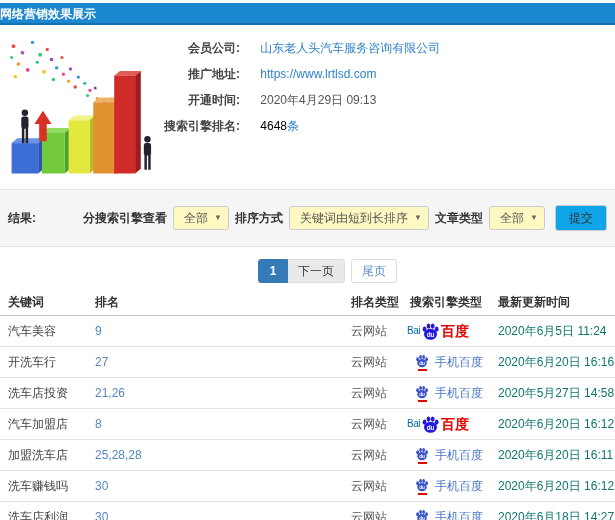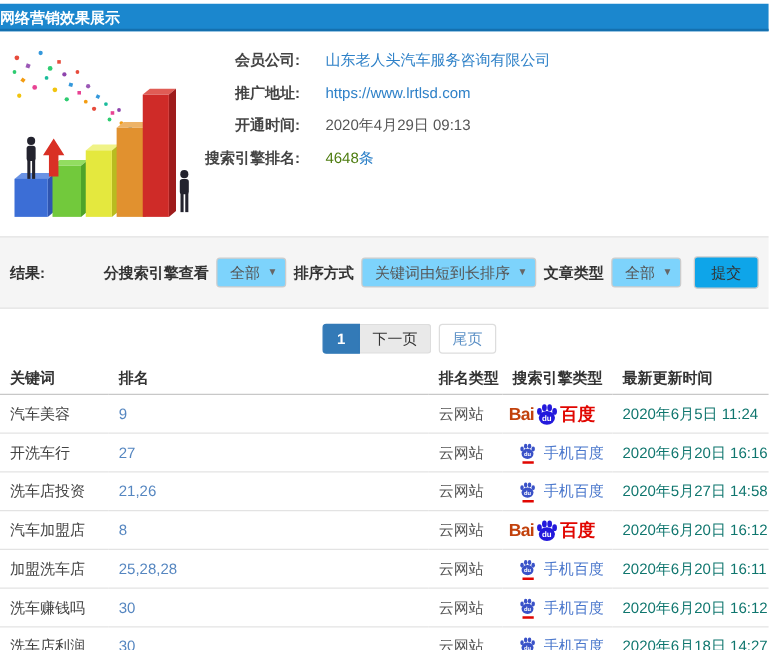--- a/index.html
+++ b/index.html
@@ -17,34 +17,34 @@
   }
 
   
   .info-section { display: flex; height: 164px; }
   .illustration { width: 156px; height: 160px; flex: none; padding: 4px 0 0 4px; }
   .info-rows { padding-top: 10px; }
   .info-row { height: 26px; line-height: 26px; white-space: nowrap; }
   .info-label { display: inline-block; width: 84px; text-align: right; margin-right: 17px; font-weight: bold; color: #444; }
   .info-link { color: #2e81c8; text-decoration: none; cursor: pointer; }
   .info-text { color: #555; }
-  .info-num { color: #4d7c0f; }
+  .info-num { color: #000000; }
   .info-unit { color: #2e81c8; }
 
   
   .filter-bar {
     height: 58px; background: #f5f5f5;
     border-top: 1px solid #e4e4e4; border-bottom: 1px solid #e4e4e4;
     display: flex; align-items: center; padding: 0 8px;
   }
   .result-label { font-weight: bold; color: #333; }
   .filter-controls { margin-left: auto; display: flex; align-items: center; gap: 6px; }
   .f-label { font-weight: bold; color: #333; }
   .select {
-    position: relative; background: #7dd3fc; border: 1px solid #ccc; border-radius: 3px;
+    position: relative; background: #fef9c3; border: 1px solid #ccc; border-radius: 3px;
     height: 24px; line-height: 22px; padding: 0 20px 0 10px; color: #555; cursor: pointer;
   }
   .select .caret { position: absolute; right: 6px; top: 0; font-size: 8px; color: #666; }
   .submit-btn {
     background: #0ea5e9; border: 1px solid #ccc; border-radius: 3px;
     height: 26px; padding: 0 13px; color: #333; font-size: 12px;
     font-family: inherit; cursor: pointer; margin-left: 4px;
   }
 
   
@@ -66,21 +66,21 @@
   }
   td { height: 31px; border-bottom: 1px solid #e3e3e3; padding-left: 8px; font-size: 12px; }
   .c-kw { color: #444; }
   .c-rank { color: #5586c0; }
   .c-type { color: #555; }
   .c-date { color: #0f766e; }
   .c-engine { padding-left: 5px; }
 
   
   .baidu-pc { display: inline-flex; align-items: center; line-height: 1; }
-  .bai { color: #c2410c; font-size: 14px; font-weight: bold; letter-spacing: -0.5px; }
+  .bai { color: #0369a1; font-size: 10px; font-weight: normal; letter-spacing: -0.5px; }
   .cn { color: #e10601; font-size: 14px; font-weight: bold; }
   .paw-pc { width: 19px; height: 19px; margin: 0 1px; }
   .baidu-mobile { display: inline-flex; align-items: center; gap: 6px; padding-left: 8px; }
   .mpaw-wrap { display: inline-flex; flex-direction: column; align-items: center; }
   .mpaw-wrap .paw-m { width: 14px; height: 14px; }
   .mpaw-underline { width: 9px; height: 2px; background: #e10601; margin-top: 1px; }
   .mlabel { color: #4a77cc; }
 </style>
 </head>
 <body>

